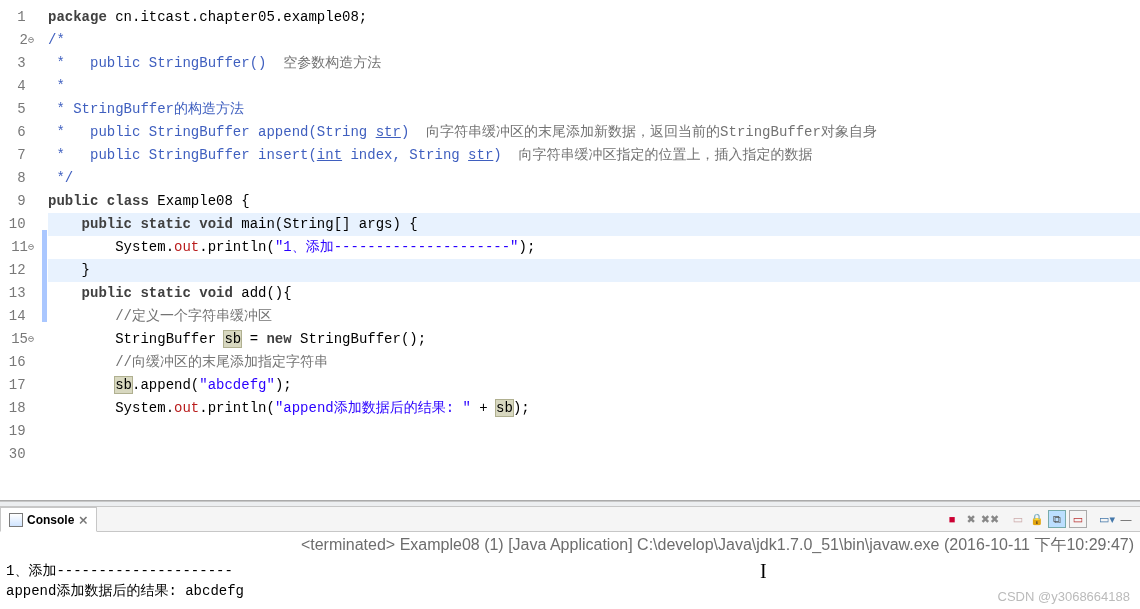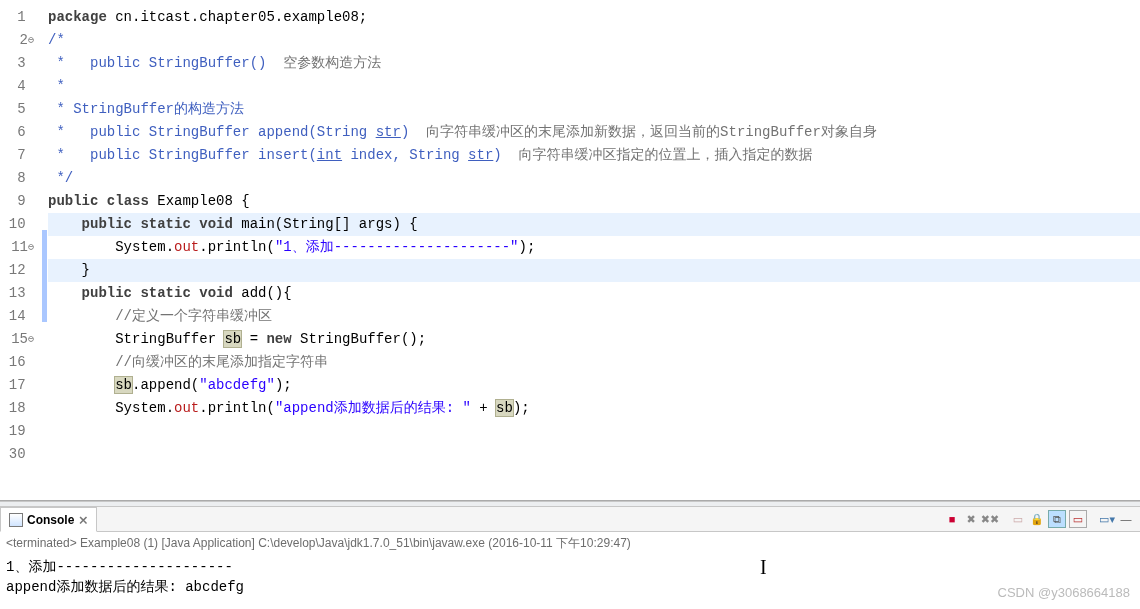--- a/index.html
+++ b/index.html
@@ -17,21 +17,21 @@
   .mth{font-style:italic;}
   .und{text-decoration:underline;}
   .box{background:#d8d8c0;outline:1px solid #b0b090;}
   .curline{background:#e8f2fe;display:block;width:100%;}
   .wrap{width:1140px;}
   .splitter{height:4px;background:#eceef0;border-top:1px solid #c7c7c7;border-bottom:1px solid #c7c7c7;}
   .console-tabbar{display:flex;align-items:center;background:#f5f5f5;border-bottom:1px solid #c7c7c7;height:24px;font-family:"Segoe UI",Tahoma,sans-serif;font-size:12px;}
   .console-tabbar .tab{display:flex;align-items:center;gap:4px;padding:0 8px;background:#fff;border:1px solid #c7c7c7;border-bottom:1px solid #fff;height:23px;margin-bottom:-1px;}
   .console-toolbar{margin-left:auto;display:flex;gap:3px;align-items:center;padding-right:6px;}
   .tb-btn{width:16px;height:16px;display:flex;align-items:center;justify-content:center;font-size:11px;color:#555;}
-  .console-header{font-family:"Segoe UI",Tahoma,sans-serif;font-size:12px;color:#6d6d6d;padding:3px 6px;border-bottom:0;}
+  .console-header{font-family:"Segoe UI",Tahoma,sans-serif;font-size:16px;color:#6d6d6d;padding:3px 6px;border-bottom:0;text-align:right;}
   .console-body{font-family:Consolas,"Courier New",monospace;font-size:14px;padding:2px 6px 10px 6px;line-height:20px;}
   .watermark{position:absolute;right:10px;bottom:4px;color:#bbb;font-family:sans-serif;font-size:13px;}
   .codewrap{position:relative;flex:1;}
   .bb{position:absolute;left:0;width:5px;background:#aac7ff;}
   .icon-console{display:inline-block;width:12px;height:12px;border:1px solid #7a7a7a;background:linear-gradient(#fff,#d0e4ff);}
   .x{color:#777;font-weight:bold;}
 </style>
 </head>
 <body>
 

